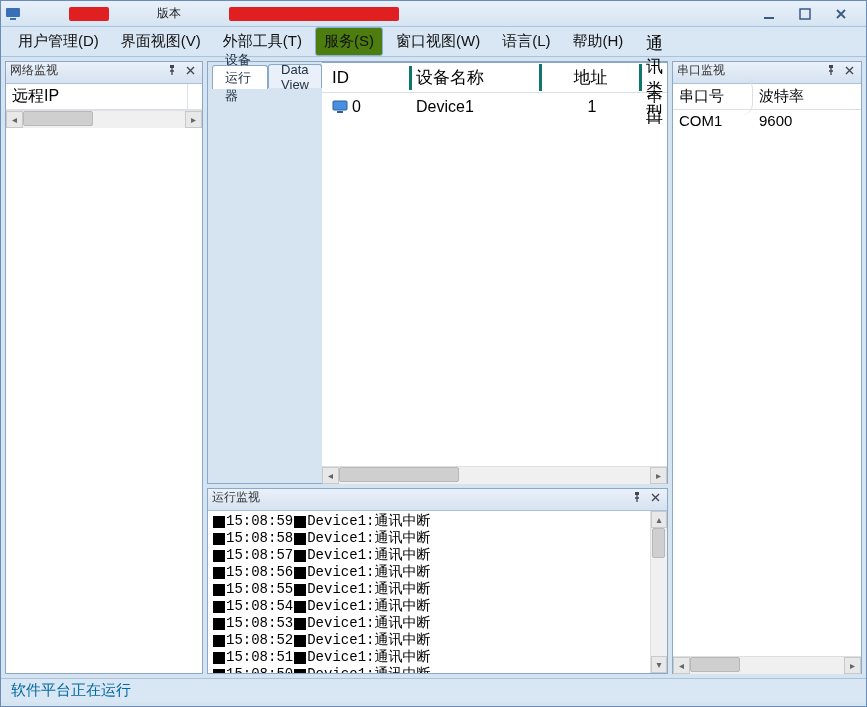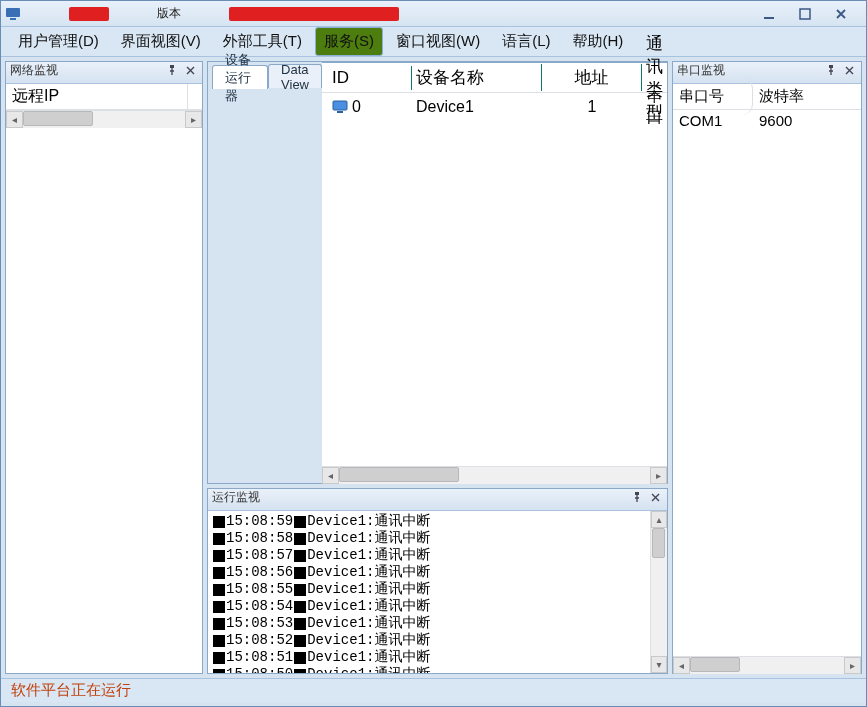--- a/index.html
+++ b/index.html
@@ -168,21 +168,21 @@
       flex-direction: column;
       min-height: 0;
     }
     .dev-head {
       display: flex;
       height: 30px;
       border-bottom: 1px solid #dcdfe3;
       font-size: 17px;
       align-items: center;
     }
-    .dev-head .c { padding: 2px 4px; border-right: 1px solid #0f766e; text-align: left; }
+    .dev-head .c { padding: 2px 4px; border-right: 3px solid #0f766e; text-align: left; }
     .c-id { width: 90px; padding-left: 10px !important; }
     .c-name { width: 130px; }
     .c-addr { width: 100px; text-align: center !important; }
     .c-type { flex: 1; text-align: center !important; border-right: none !important; }
     .dev-body { flex: 1; overflow: auto; }
     .dev-row {
       display: flex;
       height: 28px;
       align-items: center;
       font-size: 16px;
@@ -248,21 +248,21 @@
 
     
     .statusbar {
       height: 24px;
       background: #d9e6f3;
       border-top: 1px solid #a9c3de;
       display: flex;
       align-items: center;
       padding: 0 10px;
       font-size: 15px;
-      color: #c2410c;
+      color: #0369a1;
     }
   </style>
 </head>
 <body>
 
 <div class="titlebar">
   <span class="app-icon">
     <svg width="14" height="12" viewBox="0 0 14 12">
         <rect x="0" y="0" width="14" height="9" fill="#3b6fb5" rx="1"></rect>
         <rect x="4" y="10" width="6" height="2" fill="#3b6fb5"></rect>

